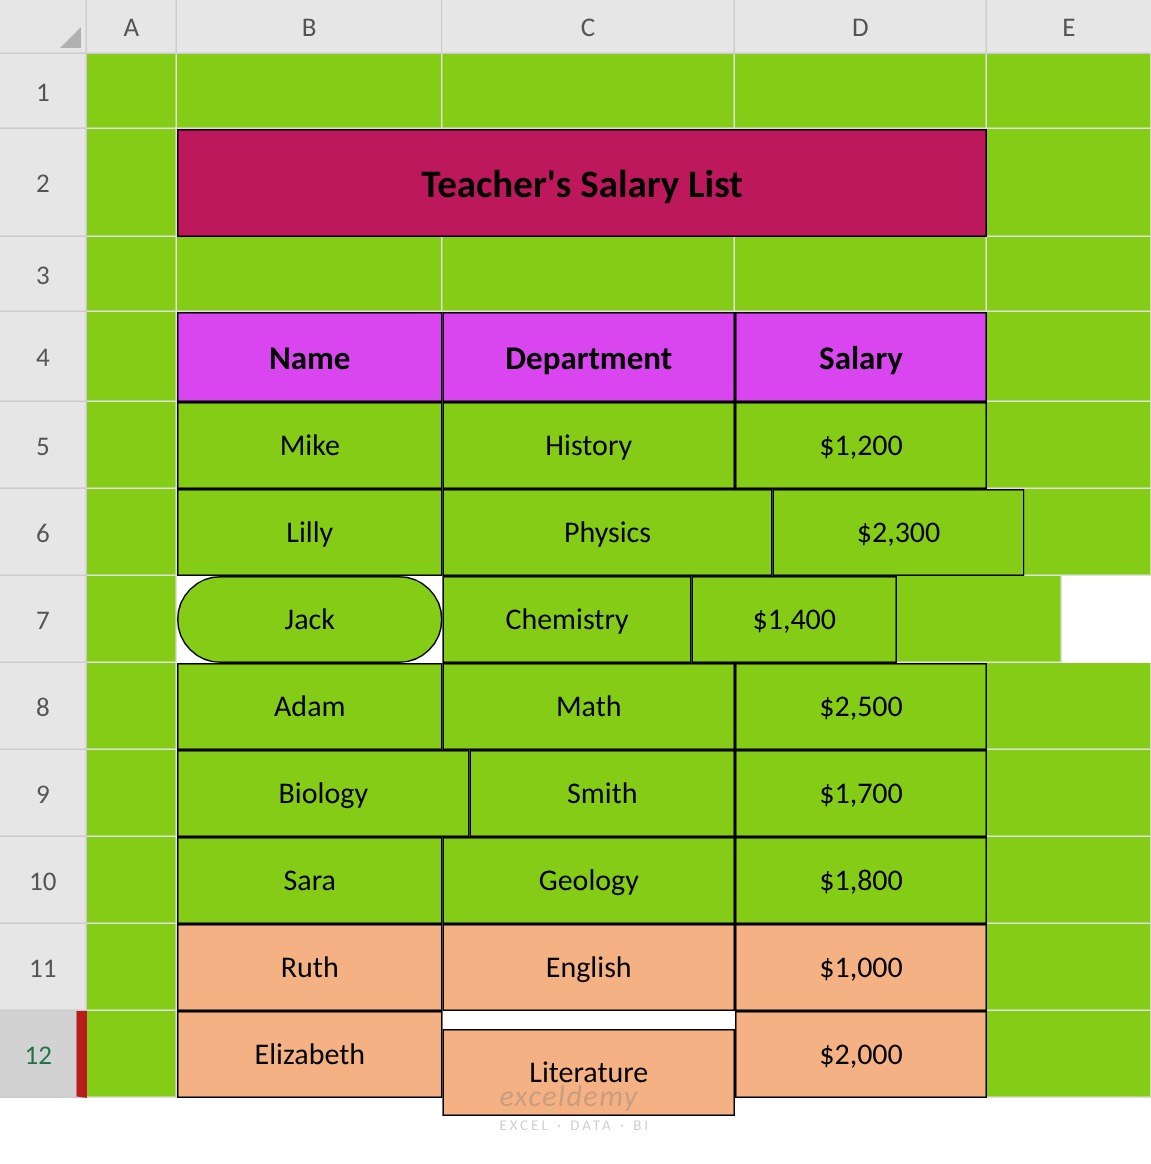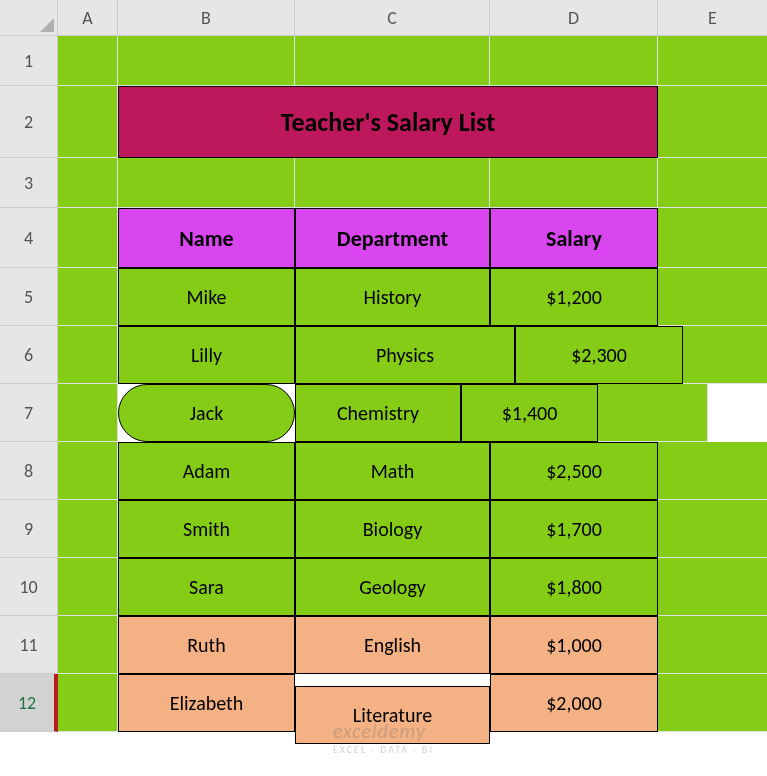--- a/index.html
+++ b/index.html
@@ -51,21 +51,21 @@
       border-right: 1px solid #ccc;
       border-bottom: 1px solid #ccc;
       display: flex;
       align-items: center;
       justify-content: center;
       font-size: 18px;
       color: #555;
     }
     .row-h.sel {
       background: #d2d2d2;
-      border-right: 4px solid #b91c1c;
+      border-right: 7px solid #b91c1c;
       color: #217346;
       text-align: right;
     }
     .grid {
       position: absolute;
       top: 36px;
       left: 58px;
     }
     .grow { display: flex; }
     .cell {
@@ -192,22 +192,22 @@
       </div>
       <div class="grow">
         <div class="cell " style="width: 60px; height: 58px;"></div>
         <div class="cell bd" style="width: 177px; height: 58px;">Adam</div>
         <div class="cell bd" style="width: 195px; height: 58px;">Math</div>
         <div class="cell bd" style="width: 168px; height: 58px;">$2,500</div>
         <div class="cell " style="width: 110px; height: 58px;"></div>
       </div>
       <div class="grow">
         <div class="cell " style="width: 60px; height: 58px;"></div>
+        <div class="cell bd" style="width: 195px; height: 58px;">Biology</div>
         <div class="cell bd" style="width: 177px; height: 58px;">Smith</div>
-        <div class="cell bd" style="width: 195px; height: 58px;">Biology</div>
         <div class="cell bd" style="width: 168px; height: 58px;">$1,700</div>
         <div class="cell " style="width: 110px; height: 58px;"></div>
       </div>
       <div class="grow">
         <div class="cell " style="width: 60px; height: 58px;"></div>
         <div class="cell bd" style="width: 177px; height: 58px;">Sara</div>
         <div class="cell bd" style="width: 195px; height: 58px;">Geology</div>
         <div class="cell bd" style="width: 168px; height: 58px;">$1,800</div>
         <div class="cell " style="width: 110px; height: 58px;"></div>
       </div>

